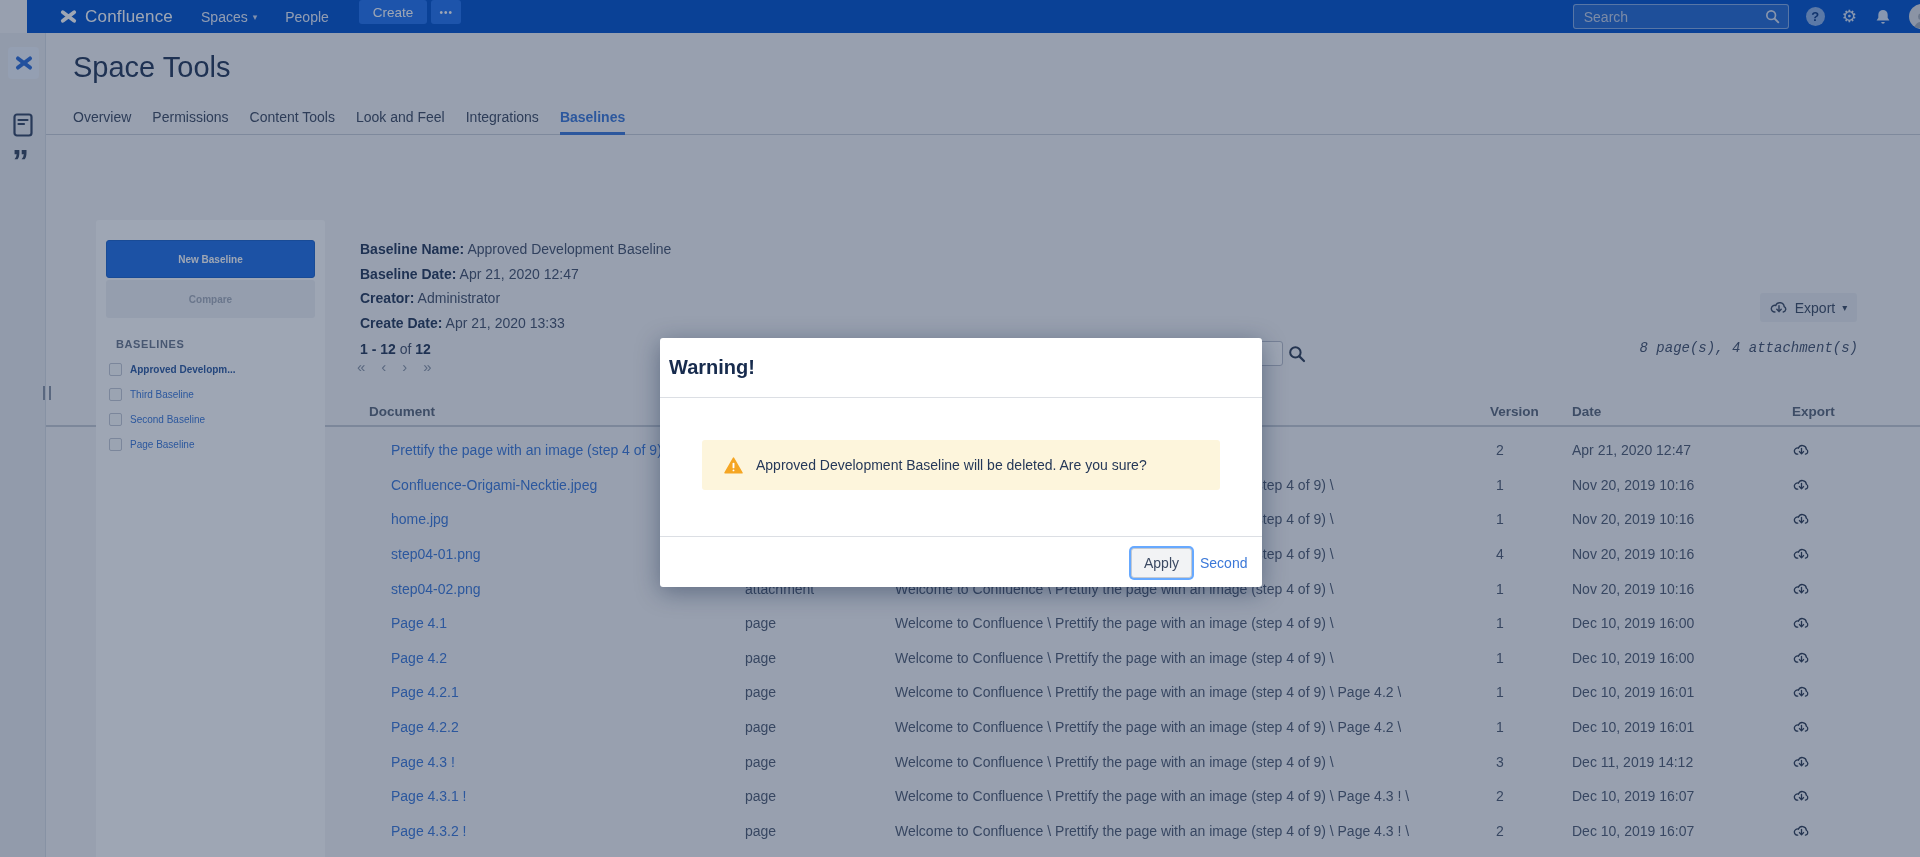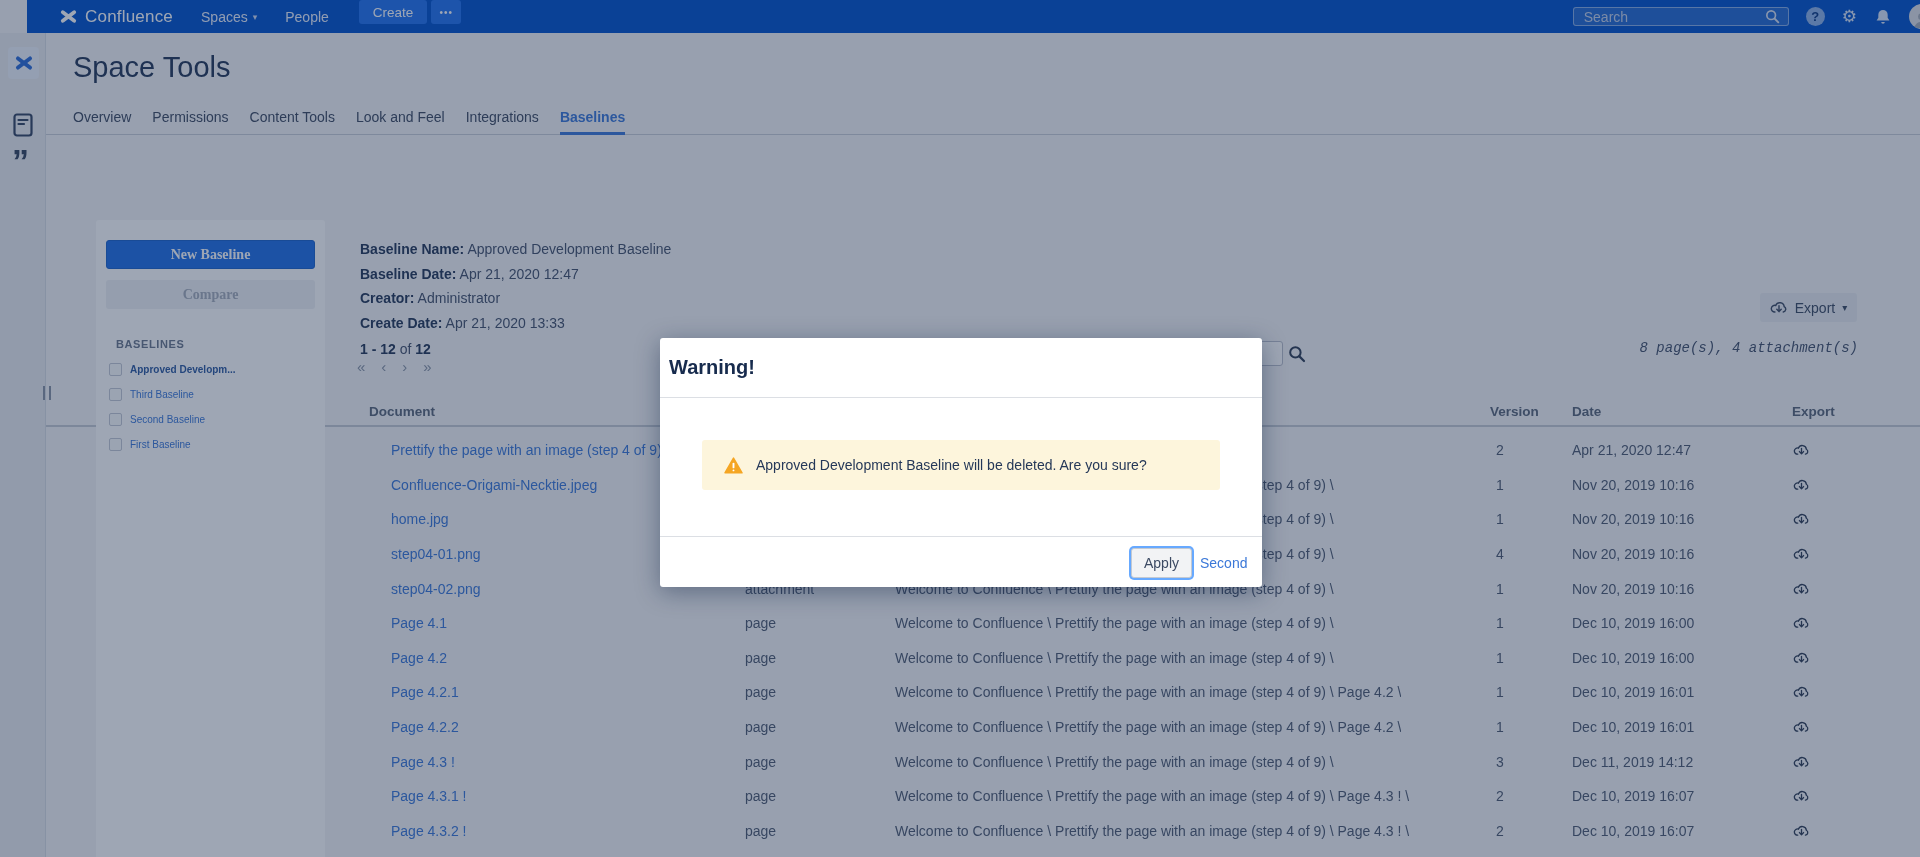--- a/index.html
+++ b/index.html
@@ -12,21 +12,21 @@
             display:flex; padding-left:33px; color:#fff; z-index:10;margin-left:27px; }
   .logo { display:flex; align-items:center; gap:8px; }
   .logo-text { font-size:17px; font-weight:500; letter-spacing:.2px; color:#fff; }
   .nav-link { color:#e7eefc; font-size:14px; margin-left:28px; display:flex; align-items:center; gap:5px; cursor:pointer; }
   .chev { font-size:9px; color:#cdd9f0; }
   .btn-create { margin-left:30px; height:24px; padding:0 14px; background:#2272f0; border-radius:3px;
                 color:#fff; font-size:13.5px; font-weight:400; display:flex; align-items:center; cursor:pointer; }
   .btn-more { margin-left:4px; height:24px; width:30px; background:#2272f0; border-radius:3px;
               color:#fff; font-size:10px; letter-spacing:1px; display:flex; align-items:center; justify-content:center; cursor:pointer; }
   .nav-right { position:absolute; right:13px; top:0; height:33px; display:flex; align-items:center; gap:17px; }
-  .nav-search { width:216px; height:19px; background:rgba(255,255,255,.14); border:1px solid rgba(255,255,255,.45);
+  .nav-search { width:216px; height:25px; background:rgba(255,255,255,.14); border:1px solid rgba(255,255,255,.45);
                 border-radius:3px; display:flex; align-items:center; padding:0 8px 0 10px; }
   .nav-search input { flex:1; background:transparent; border:none; outline:none; color:#fff; font-size:14px;
                       font-family:"Liberation Sans", sans-serif; }
   .nav-search input::placeholder { color:#c3d0e8; }
   .ic { display:block; }
   .help-circle { width:19px; height:19px; border-radius:50%; background:rgba(255,255,255,.55); color:#0b3a85;
                  font-size:13px; font-weight:700; display:flex; align-items:center; justify-content:center; cursor:pointer; }
   .gear { color:rgba(255,255,255,.85); font-size:17px; line-height:1; cursor:pointer; }
   .avatar { width:25px; height:25px; border-radius:50%; background:#dfe1e5; display:flex; align-items:flex-end;
             justify-content:center; overflow:hidden; cursor:pointer; }
@@ -45,22 +45,22 @@
   
   .page-title { position:absolute; left:73px; top:51px; font-size:29px; font-weight:500; color:#253858; }
   .tabs { position:absolute; left:73px; top:109px; display:flex; gap:21px; height:26px; z-index:4; }
   .tab { font-size:14px; color:#3e4a61; padding-bottom:8px; cursor:pointer; border-bottom:3px solid transparent; }
   .tab.active { color:#3b78d8; font-weight:600; border-bottom-color:#3b78d8; }
   .tabs-divider { position:absolute; left:46px; right:0; top:134px; height:1px; background:#c9ced6; }
 
   
   .panel { position:absolute; left:96px; top:220px; width:229px; bottom:0; background:#fff;
            border-radius:3px 3px 0 0; z-index:3; }
-  .btn-panel { position:absolute; left:10px; width:209px; height:29px; border-radius:3px; font-size:14px;
-               font-weight:700; display:flex; align-items:center; justify-content:center; cursor:pointer;font-family:Liberation Serif, serif; }
+  .btn-panel { position:absolute; left:10px; width:209px; height:38px; border-radius:3px; font-size:10px;
+               font-weight:700; display:flex; align-items:center; justify-content:center; cursor:pointer; }
   .btn-primary { top:20px; background:#1f6fe5; color:#fff; border:1px solid #1a62cc; }
   .btn-disabled { top:60px; background:#f0f1f4; color:#a5adba; cursor:default; }
   .panel-heading { position:absolute; left:20px; top:118px; font-size:11px; font-weight:700; color:#6b778c;
                    letter-spacing:.6px; }
   .bl-list { position:absolute; left:0; top:137px; right:0; }
   .bl-item { position:relative; height:25px; display:flex; align-items:center; cursor:pointer; }
   .bl-item .cb { position:absolute; left:13px; width:13px; height:13px; background:#fafbfc;
                  border:1px solid #c3c9d4; border-radius:2px; cursor:pointer; }
   .bl-item .bl-label { position:absolute; left:34px; font-size:10px; color:#3b78d8; white-space:nowrap; }
   .bl-item.active .bl-label { color:#2d5aa0; font-weight:700; }
@@ -239,21 +239,21 @@
           <span class="bl-label">Third Baseline</span>
         </div>
 
         <div class="bl-item">
           <span class="cb"></span>
           <span class="bl-label">Second Baseline</span>
         </div>
 
         <div class="bl-item">
           <span class="cb"></span>
-          <span class="bl-label">First Baseline</span>
+          <span class="bl-label">Page Baseline</span>
         </div>
       </div>
   </section>
 
   <div class="details">
 
       <div><b>Baseline Name:</b> <span>Approved Development Baseline</span></div>
 
       <div><b>Baseline Date:</b> <span>Apr 21, 2020 12:47</span></div>
 

